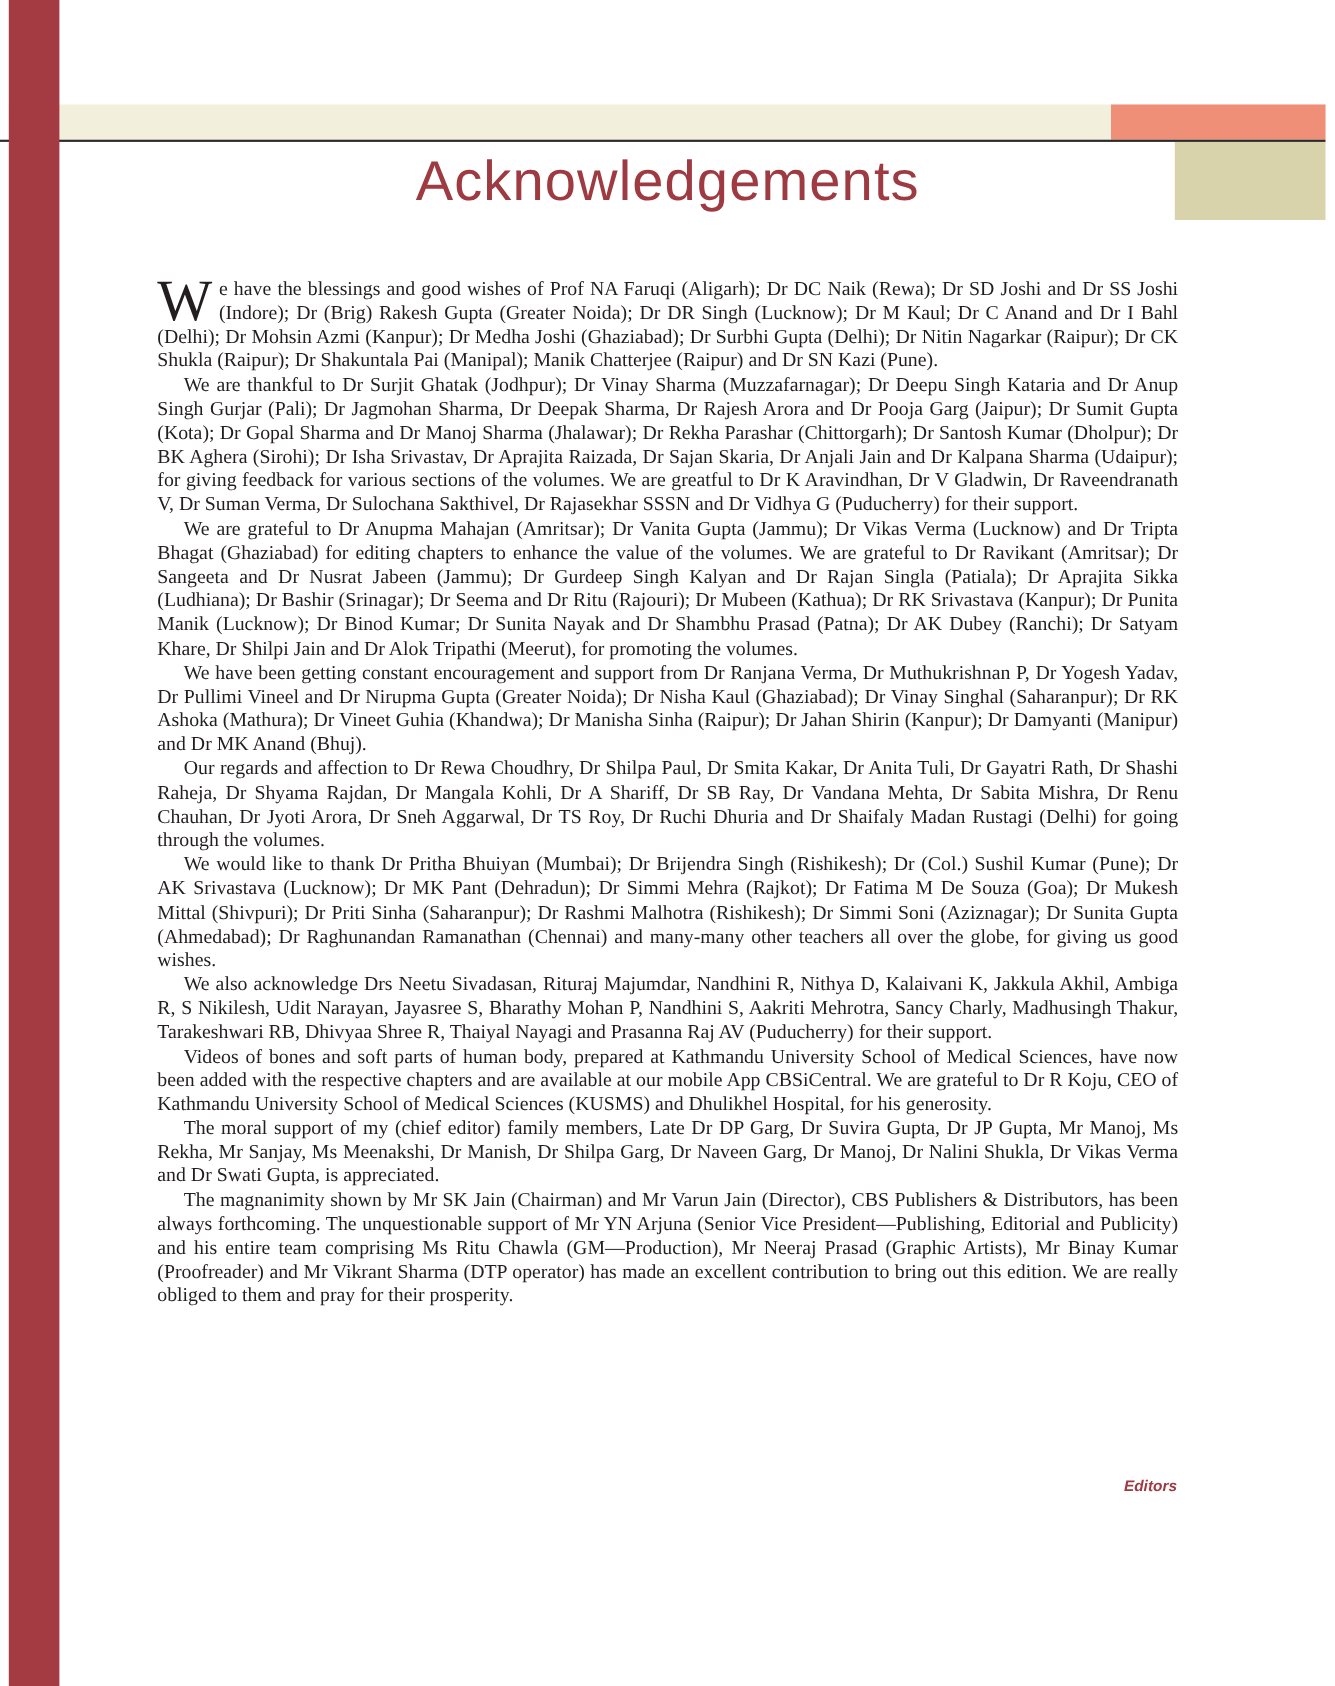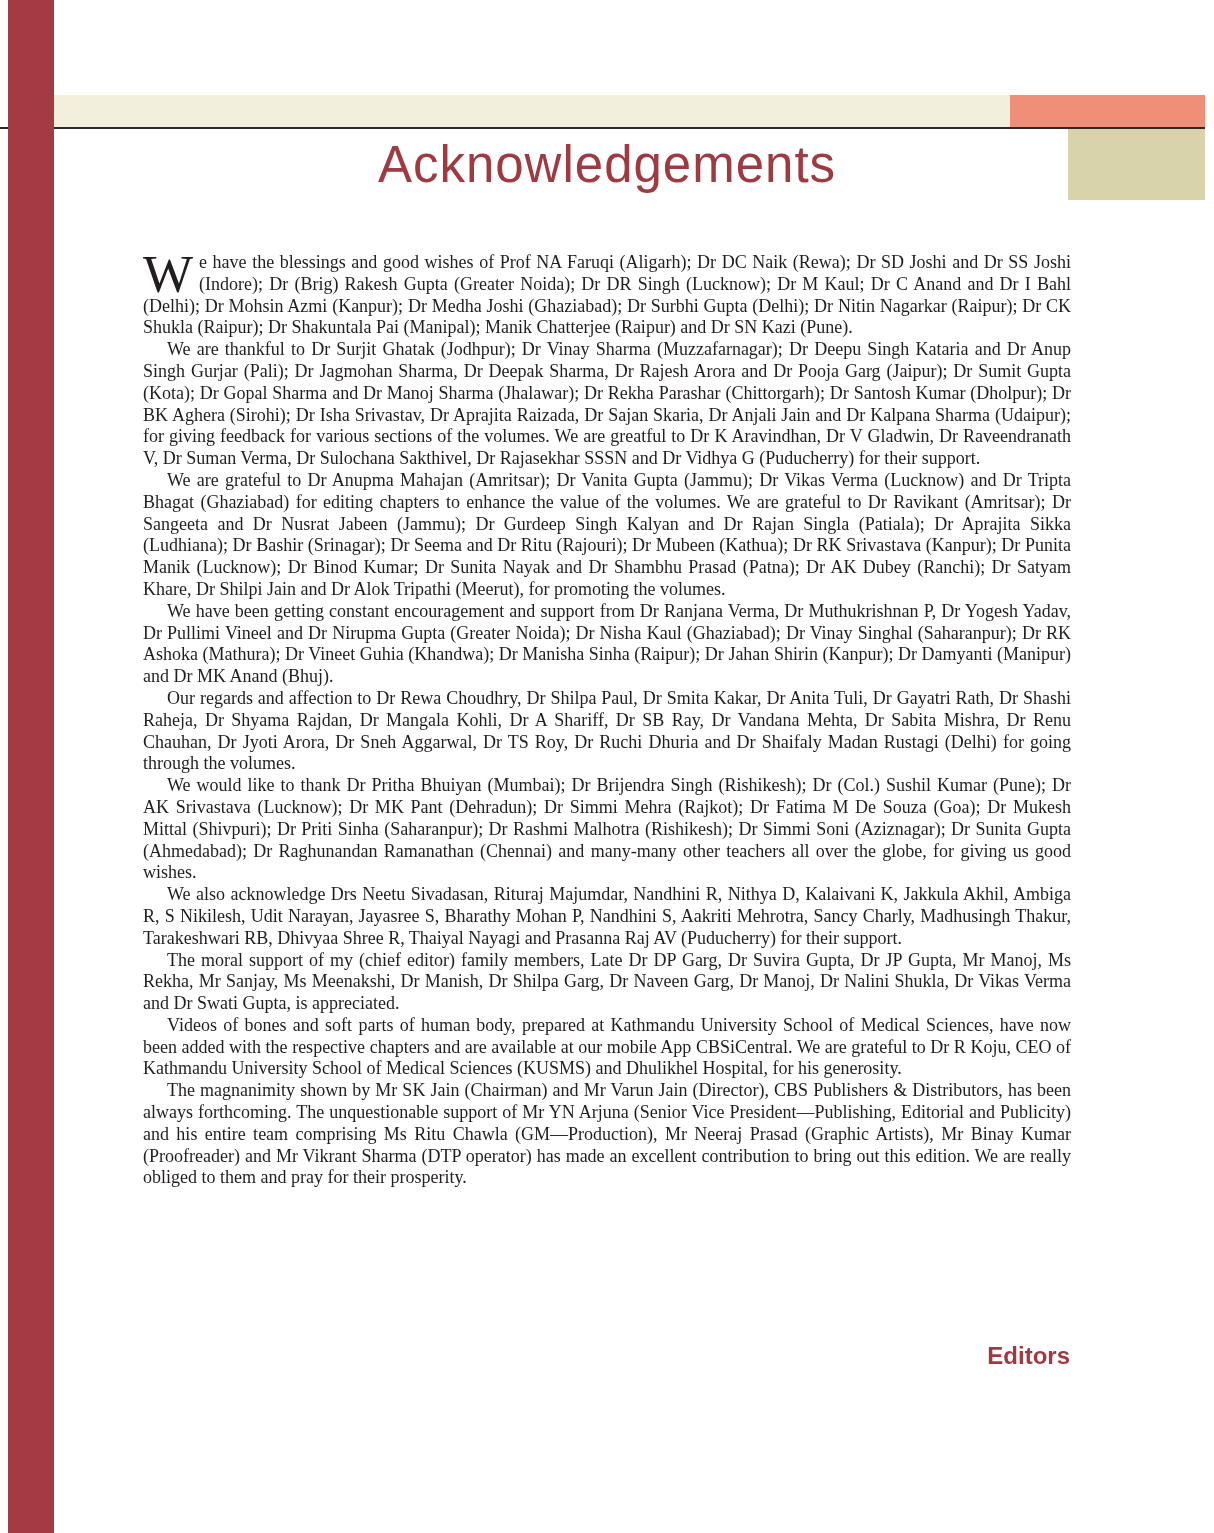--- a/index.html
+++ b/index.html
@@ -57,22 +57,22 @@
     float: left;
     font-size: 53px;
     line-height: 40px;
     margin: 2px 6px 0 0;
     color: #221d1e;
     font-family: "Liberation Serif", serif;
   }
   .editors {
     position: absolute; right: 144px; top: 1342px;
     font-family: "Liberation Sans", sans-serif;
-    font-weight: bold;
-    font-size: 24px;
+    font-style: italic; font-weight: bold;
+    font-size: 14px;
     color: #9e3a41;
     z-index: 2;
   }
 </style>
 </head>
 <body>
 
 <div class="header-band"></div>
 <div class="header-band-accent"></div>
 <div class="header-rule"></div>
@@ -82,18 +82,18 @@
 <div class="page-title">Acknowledgements</div>
 
 <div class="content">
   <p><span class="dropcap">W</span><span>e have the blessings and good wishes of Prof NA Faruqi (Aligarh); Dr DC Naik (Rewa); Dr SD Joshi and Dr SS Joshi (Indore); Dr (Brig) Rakesh Gupta (Greater Noida); Dr DR Singh (Lucknow); Dr M Kaul; Dr C Anand and Dr I Bahl (Delhi); Dr Mohsin Azmi  (Kanpur); Dr Medha Joshi (Ghaziabad); Dr Surbhi Gupta (Delhi); Dr Nitin Nagarkar (Raipur); Dr CK Shukla  (Raipur); Dr Shakuntala Pai (Manipal); Manik Chatterjee (Raipur) and Dr SN Kazi (Pune).</span></p>
   <p class="indent">We are thankful to Dr Surjit Ghatak (Jodhpur); Dr Vinay Sharma (Muzzafarnagar); Dr Deepu Singh Kataria and Dr Anup Singh Gurjar (Pali); Dr Jagmohan Sharma, Dr Deepak Sharma, Dr Rajesh Arora and Dr Pooja Garg (Jaipur); Dr Sumit Gupta (Kota); Dr Gopal Sharma and Dr Manoj Sharma  (Jhalawar); Dr Rekha Parashar (Chittorgarh); Dr Santosh Kumar (Dholpur); Dr BK Aghera (Sirohi); Dr Isha Srivastav, Dr Aprajita Raizada, Dr Sajan Skaria, Dr Anjali Jain and Dr Kalpana Sharma (Udaipur); for giving feedback for various sections of the volumes. We are greatful to Dr K Aravindhan, Dr V Gladwin, Dr Raveendranath V, Dr Suman Verma, Dr Sulochana Sakthivel, Dr Rajasekhar SSSN and Dr Vidhya G (Puducherry) for their support.</p>
   <p class="indent">We are grateful to Dr Anupma Mahajan (Amritsar); Dr Vanita Gupta (Jammu); Dr Vikas Verma (Lucknow) and Dr Tripta Bhagat (Ghaziabad) for editing chapters to enhance the value of the volumes. We are grateful to Dr Ravikant (Amritsar); Dr Sangeeta and Dr Nusrat Jabeen (Jammu); Dr Gurdeep Singh Kalyan and Dr Rajan Singla (Patiala); Dr Aprajita Sikka (Ludhiana); Dr Bashir (Srinagar); Dr Seema and Dr Ritu (Rajouri); Dr Mubeen (Kathua); Dr RK Srivastava (Kanpur); Dr Punita Manik (Lucknow); Dr Binod Kumar; Dr Sunita Nayak and Dr Shambhu Prasad (Patna); Dr AK Dubey (Ranchi); Dr Satyam Khare, Dr Shilpi Jain and Dr Alok Tripathi (Meerut), for promoting the volumes.</p>
   <p class="indent">We have been getting constant encouragement and support from Dr Ranjana Verma, Dr Muthukrishnan P, Dr Yogesh Yadav, Dr Pullimi Vineel and Dr Nirupma Gupta (Greater Noida); Dr Nisha Kaul  (Ghaziabad); Dr Vinay Singhal (Saharanpur); Dr RK Ashoka (Mathura); Dr Vineet Guhia (Khandwa); Dr Manisha Sinha (Raipur); Dr Jahan Shirin (Kanpur); Dr Damyanti (Manipur) and Dr MK Anand (Bhuj).</p>
   <p class="indent">Our regards and affection to Dr Rewa Choudhry, Dr Shilpa Paul, Dr Smita Kakar, Dr Anita Tuli, Dr Gayatri Rath, Dr Shashi Raheja, Dr Shyama Rajdan, Dr Mangala Kohli, Dr A Shariff, Dr SB Ray, Dr Vandana Mehta, Dr Sabita Mishra, Dr Renu Chauhan, Dr Jyoti Arora, Dr Sneh Aggarwal, Dr TS Roy, Dr Ruchi Dhuria and Dr Shaifaly Madan Rustagi (Delhi) for going through the volumes.</p>
   <p class="indent">We would like to thank Dr Pritha Bhuiyan (Mumbai); Dr Brijendra Singh  (Rishikesh); Dr (Col.) Sushil Kumar (Pune); Dr AK Srivastava (Lucknow); Dr MK Pant (Dehradun); Dr Simmi Mehra (Rajkot); Dr Fatima M De Souza (Goa); Dr Mukesh Mittal (Shivpuri); Dr Priti Sinha (Saharanpur); Dr Rashmi Malhotra (Rishikesh); Dr Simmi Soni  (Aziznagar); Dr Sunita Gupta (Ahmedabad); Dr Raghunandan Ramanathan (Chennai) and many-many other teachers all over the globe, for giving us good wishes.</p>
   <p class="indent">We also acknowledge Drs Neetu Sivadasan, Rituraj Majumdar, Nandhini R, Nithya D, Kalaivani K, Jakkula Akhil, Ambiga R, S Nikilesh, Udit Narayan, Jayasree S, Bharathy Mohan P, Nandhini S, Aakriti Mehrotra, Sancy Charly, Madhusingh Thakur, Tarakeshwari RB, Dhivyaa Shree R, Thaiyal Nayagi and Prasanna Raj AV (Puducherry) for their support.</p>
+  <p class="indent">Videos of bones and soft parts of human body, prepared at Kathmandu University School of Medical Sciences, have now been added with the respective chapters and are available at our mobile App CBSiCentral. We are grateful to Dr R Koju, CEO of Kathmandu University School of Medical Sciences (KUSMS) and Dhulikhel Hospital, for his generosity.</p>
   <p class="indent">The moral support of my (chief editor) family members, Late Dr DP Garg, Dr Suvira Gupta, Dr JP Gupta, Mr Manoj, Ms Rekha, Mr Sanjay, Ms Meenakshi, Dr Manish, Dr Shilpa Garg, Dr Naveen Garg, Dr Manoj, Dr Nalini Shukla, Dr Vikas Verma and Dr Swati Gupta, is appreciated.</p>
-  <p class="indent">Videos of bones and soft parts of human body, prepared at Kathmandu University School of Medical Sciences, have now been added with the respective chapters and are available at our mobile App CBSiCentral. We are grateful to Dr R Koju, CEO of Kathmandu University School of Medical Sciences (KUSMS) and Dhulikhel Hospital, for his generosity.</p>
   <p class="indent">The magnanimity shown by Mr SK Jain (Chairman) and Mr Varun Jain (Director), CBS Publishers &amp; Distributors, has been always forthcoming. The unquestionable support of Mr YN Arjuna (Senior Vice President—Publishing, Editorial and Publicity) and his entire team comprising Ms Ritu Chawla (GM—Production), Mr Neeraj Prasad (Graphic Artists), Mr Binay Kumar (Proofreader) and Mr Vikrant Sharma (DTP operator) has made an excellent contribution to bring out this edition. We are really obliged to them and pray for their prosperity.</p>
 </div>
 
 <div class="editors">Editors</div>
 
 </body></html>

